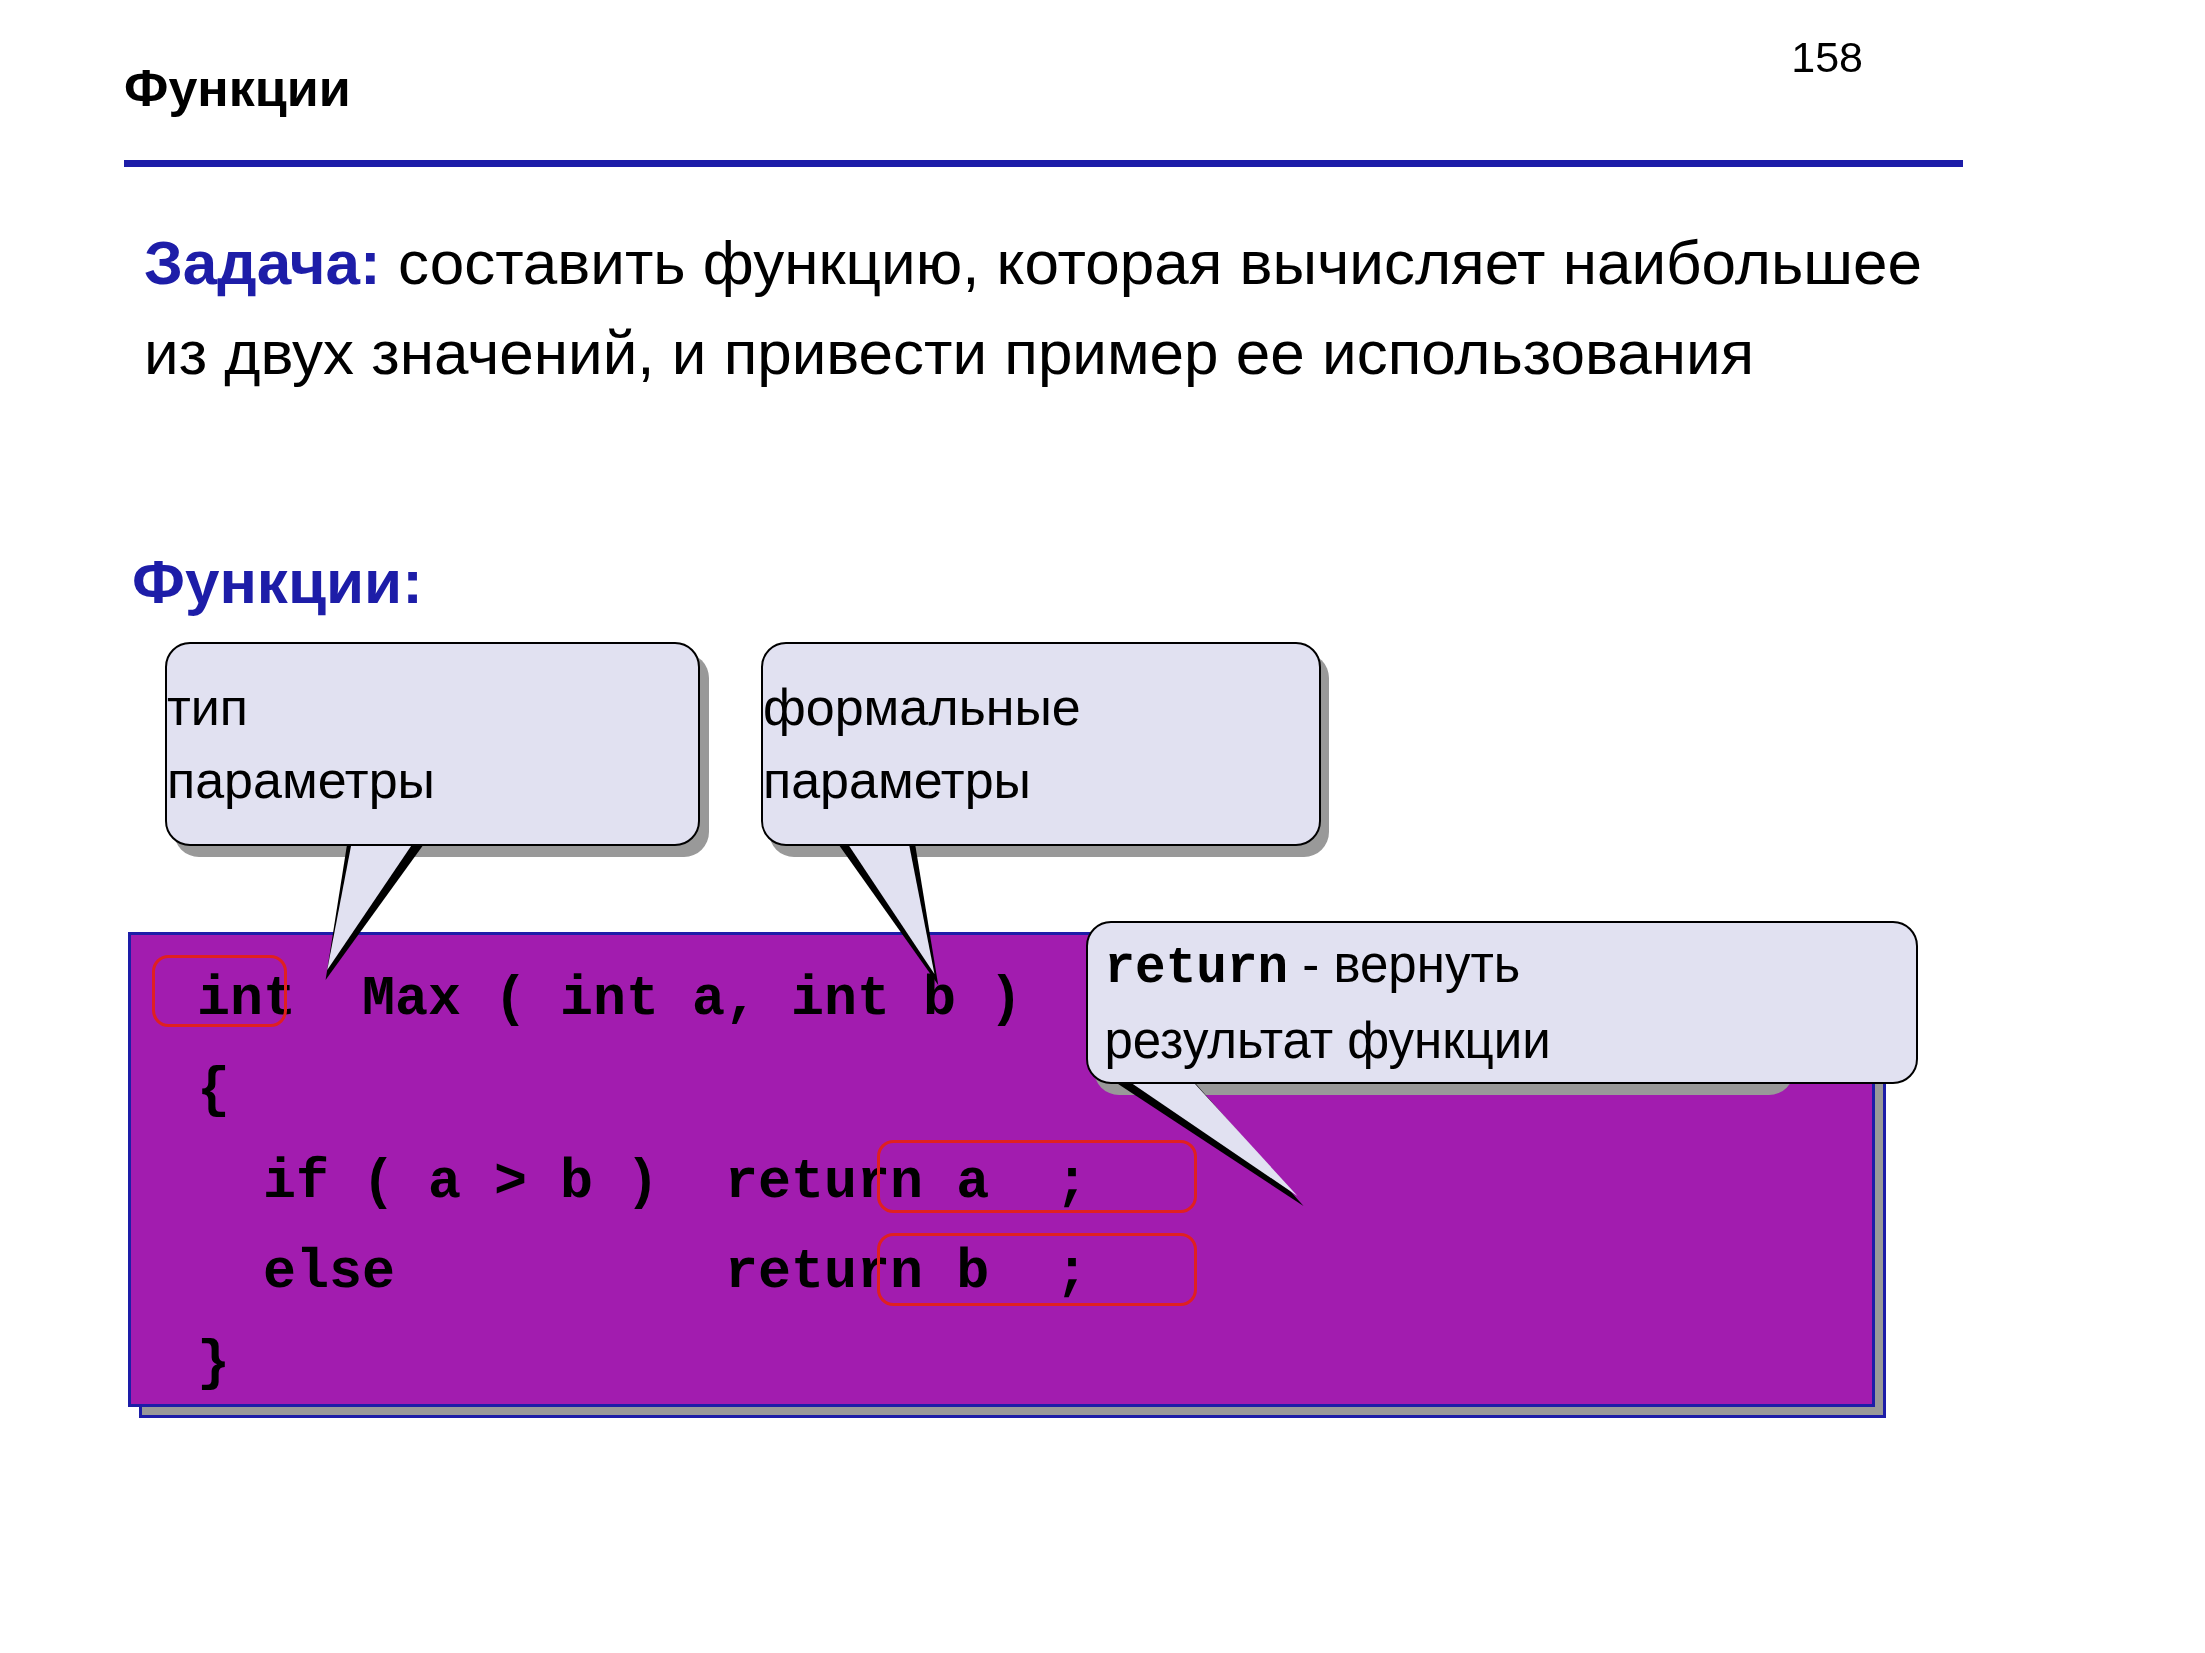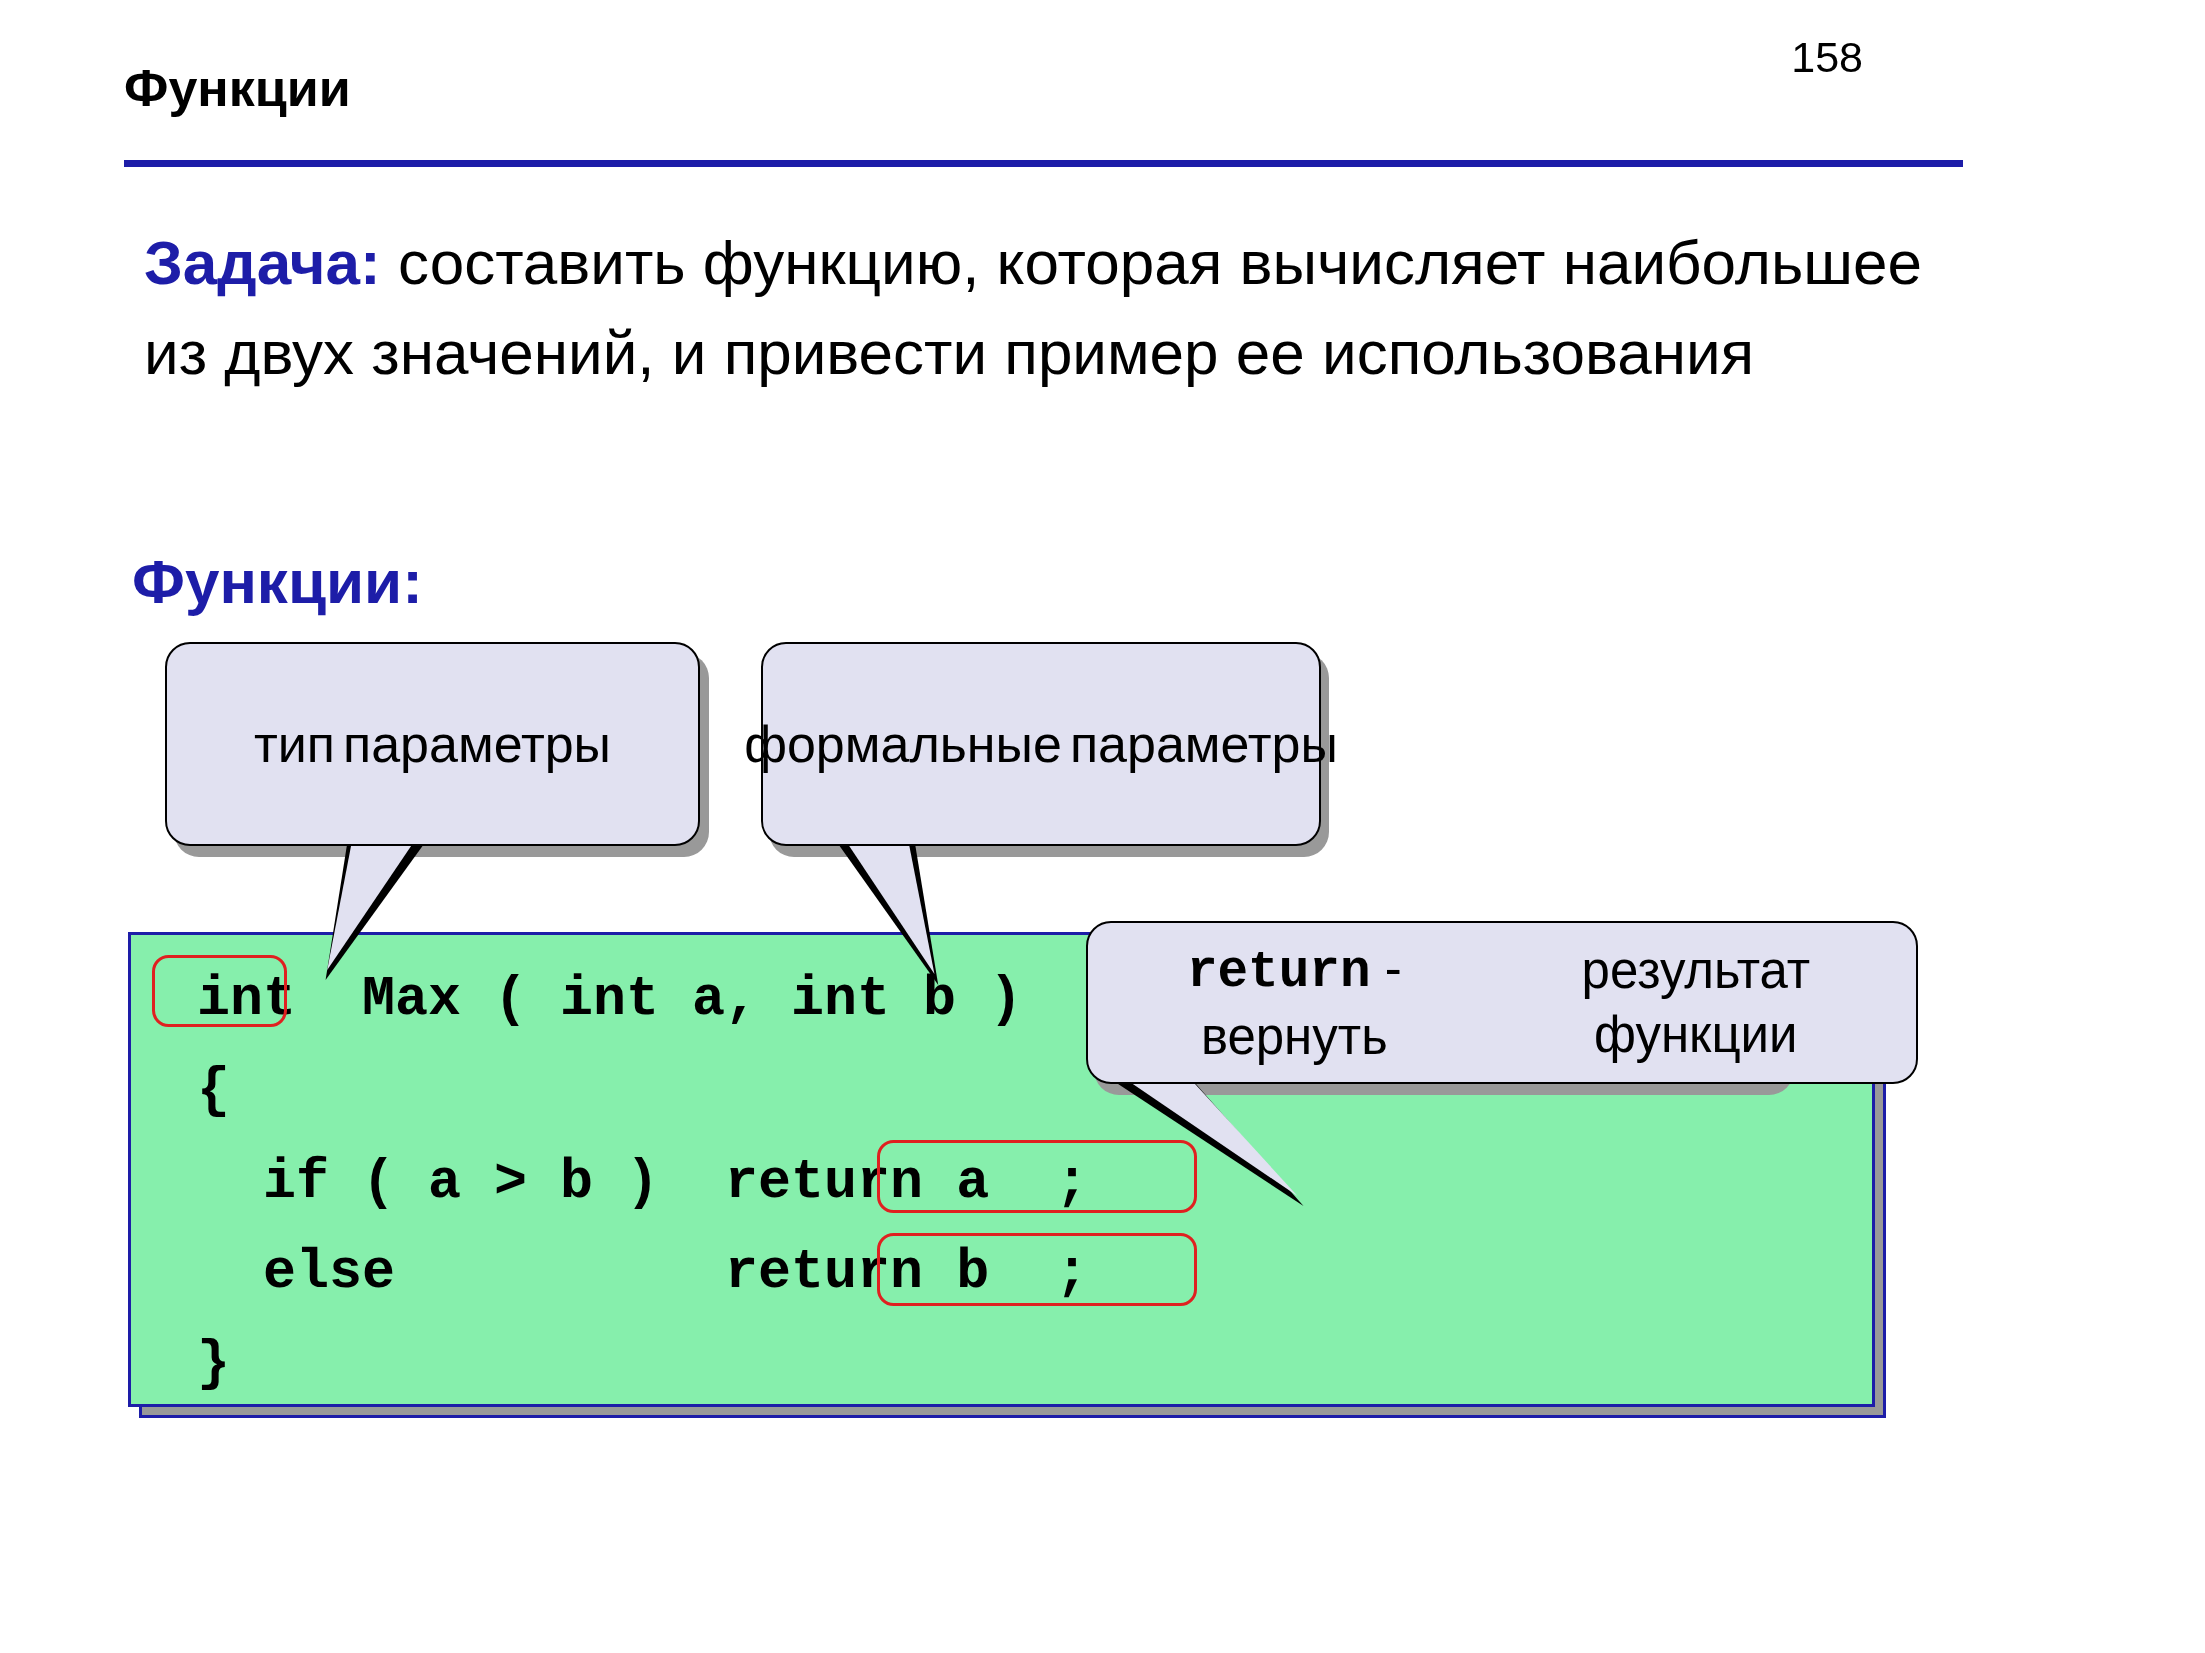--- a/index.html
+++ b/index.html
@@ -60,23 +60,23 @@
   
   .callout {
     position: absolute;
     background: #e1e1f1;
     border: 2.8px solid #000;
     border-radius: 25px;
     font-size: 52px;
     color: #000;
     text-align: center;
     display: flex;
-    flex-direction: row;
+    flex-direction: column;
     justify-content: center;
-    align-items: center;
+    align-items: flex-start;
     line-height: 1.25;
     gap: 8px;
   }
   .callout .mono { font-family: "Courier New", Courier, monospace; font-weight: bold; }
   .shadow {
     position: absolute;
     background: #999;
     border-radius: 25px;
   }
 
@@ -145,21 +145,21 @@
     position: absolute;
     top: 943px; left: 139px;
     width: 1747px; height: 475px;
     background: #999;
     border: 3.9px solid #1d1da8;
   }
   .code-panel {
     position: absolute;
     top: 932px; left: 128px;
     width: 1747px; height: 475px;
-    background: #86efac;
+    background: #a21caf;
     border: 3.9px solid #1d1da8;
     font-family: "Courier New", Courier, monospace;
     font-size: 55px;
     font-weight: bold;
     color: #000;
   }
   .code-line {
     position: absolute;
     left: 33px;
     white-space: pre;

